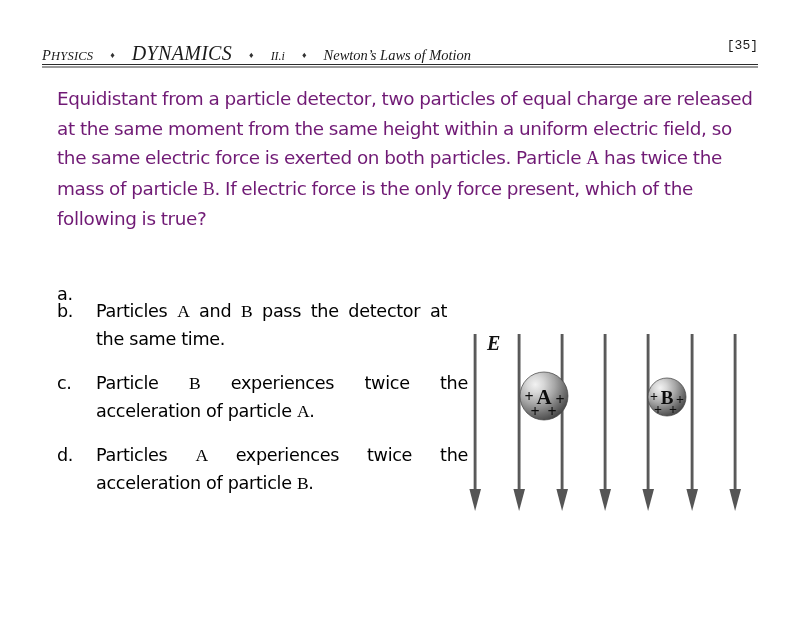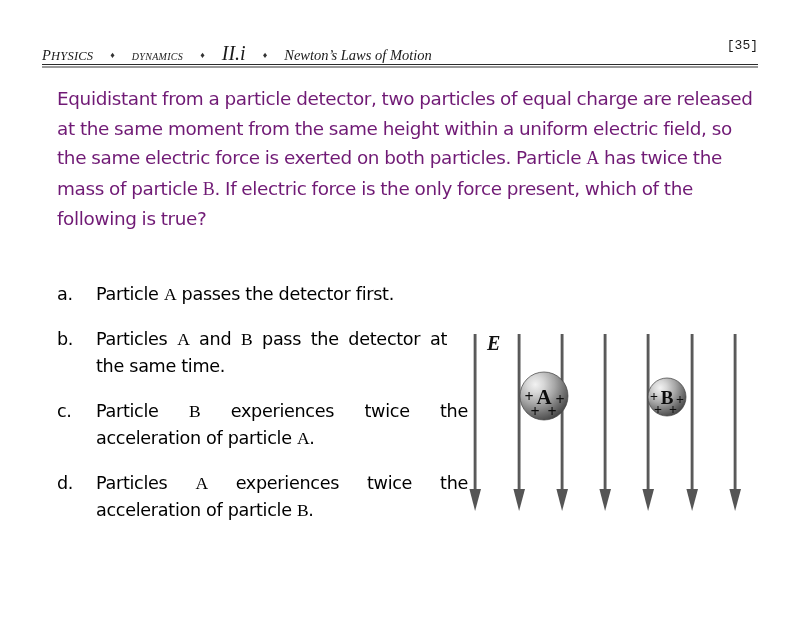--- a/index.html
+++ b/index.html
@@ -42,25 +42,25 @@
     font-family: "Liberation Serif", serif;
     font-style: italic;
     color: #1a1a1a;
   }
   .hdr-physics {
     font-size: 12.5px;
     letter-spacing: 0.2px;
   }
   .hdr-physics .cap { font-size: 14.5px; }
   .hdr-dynamics {
-    font-size: 10px;
+    font-size: 20px;
     letter-spacing: 0.3px;
   }
   .hdr-section {
-    font-size: 20px;
+    font-size: 12px;
   }
   .hdr-title {
     font-size: 14.5px;
   }
   .hdr-sep {
     font-size: 9px;
     color: #333333;
     padding: 0 0px;
     line-height: 1;
     position: relative;
@@ -191,21 +191,21 @@
     <span>Equidistant from a particle detector, two particles of equal charge are</span>
     <span>released at the same moment from the same height within a uniform</span>
     <span>electric field, so the same electric force is exerted on both particles.</span>
     <span>Particle </span><span class="sc">A</span><span> has twice the mass of particle </span><span class="sc">B</span><span>.  If electric force is the only</span>
     <span>force present, which of the following is true?</span>
   </div>
 
   <div class="choices">
 
     <div class="choice">
-      <span class="marker">a.</span><span class="nowrap"><span>Particle </span><span class="sc">A</span><span> passes the detector first.</span></span>
+      <span class="marker">a.</span>
     </div>
 
     <div class="choice">
       <span class="marker">b.</span><span>Particles </span><span class="sc">A</span><span> and </span><span class="sc">B</span><span> pass the detector at the same time.</span>
     </div>
 
     <div class="choice choice-wide">
       <span class="marker">c.</span><span>Particle </span><span class="sc">B</span><span> experiences twice the acceleration of particle </span><span class="sc">A</span><span>.</span>
     </div>
 

